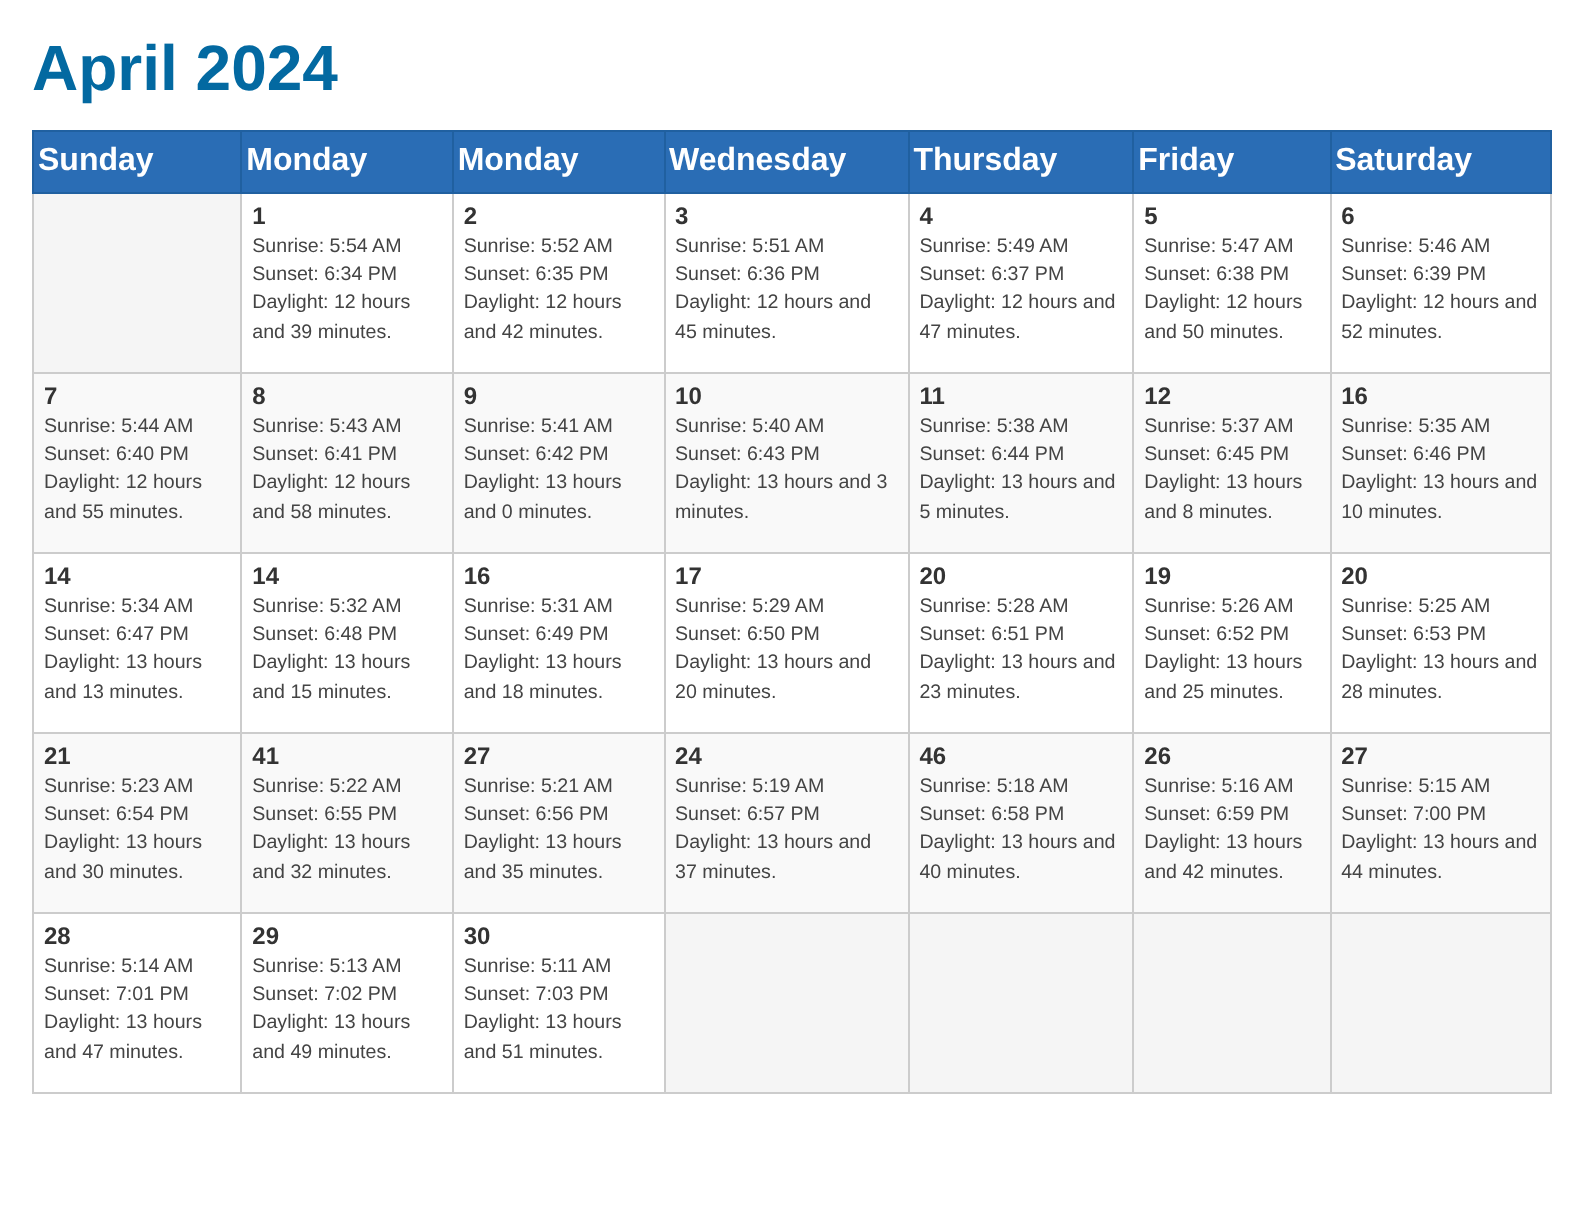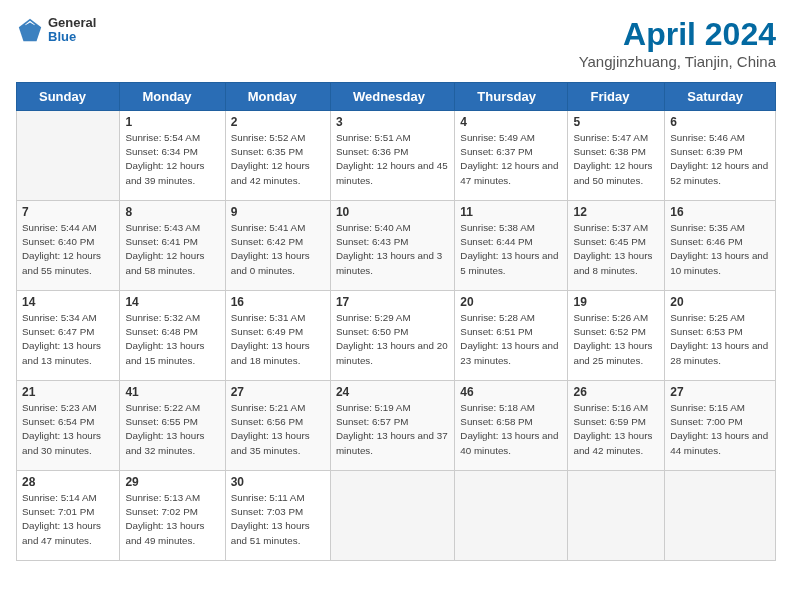--- a/index.html
+++ b/index.html
@@ -55,23 +55,23 @@
     table {
       width: 100%;
       border-collapse: collapse;
       font-size: 10.5px;
     }
     thead tr {
       background-color: #2a6db5;
       color: white;
     }
     thead th {
-      padding: 6px 22px;
+      padding: 6px 2px;
       text-align: left;
-      font-size: 13px;
+      font-size: 16px;
       font-weight: bold;
       border: 1px solid #2060a0;
     }
     tbody td {
       border: 1px solid #ccc;
       vertical-align: top;
       padding: 4px 5px;
       min-height: 70px;
       height: 90px;
       color: #333;
@@ -98,33 +98,22 @@
       background: #fff;
     }
     tbody tr:nth-child(even) td:not(.empty-cell) {
       background: #f9f9f9;
     }
   </style>
 </head>
 <body>
 
 <div class="header-section">
-  <div class="logo">
-    <svg class="logo-icon" viewBox="0 0 30 30" xmlns="http://www.w3.org/2000/svg">
-      <polygon points="15,3 27,12 22,27 8,27 3,12" fill="#1a6bb5" opacity="0.85"></polygon>
-      <polygon points="15,5 20,9 20,10 15,7 10,10 10,9" fill="white"></polygon>
-    </svg>
-    <div class="logo-text">
-      <span class="logo-general">General</span>
-      <span class="logo-blue">Blue</span>
-    </div>
-  </div>
   <div class="title-section">
     <div class="month-title">April 2024</div>
-    <div class="location-title">Yangjinzhuang, Tianjin, China</div>
   </div>
 </div>
 
 <table>
   <thead>
     <tr>
       <th>Sunday</th>
       <th>Monday</th>
       <th>Monday</th>
       <th>Wednesday</th>

